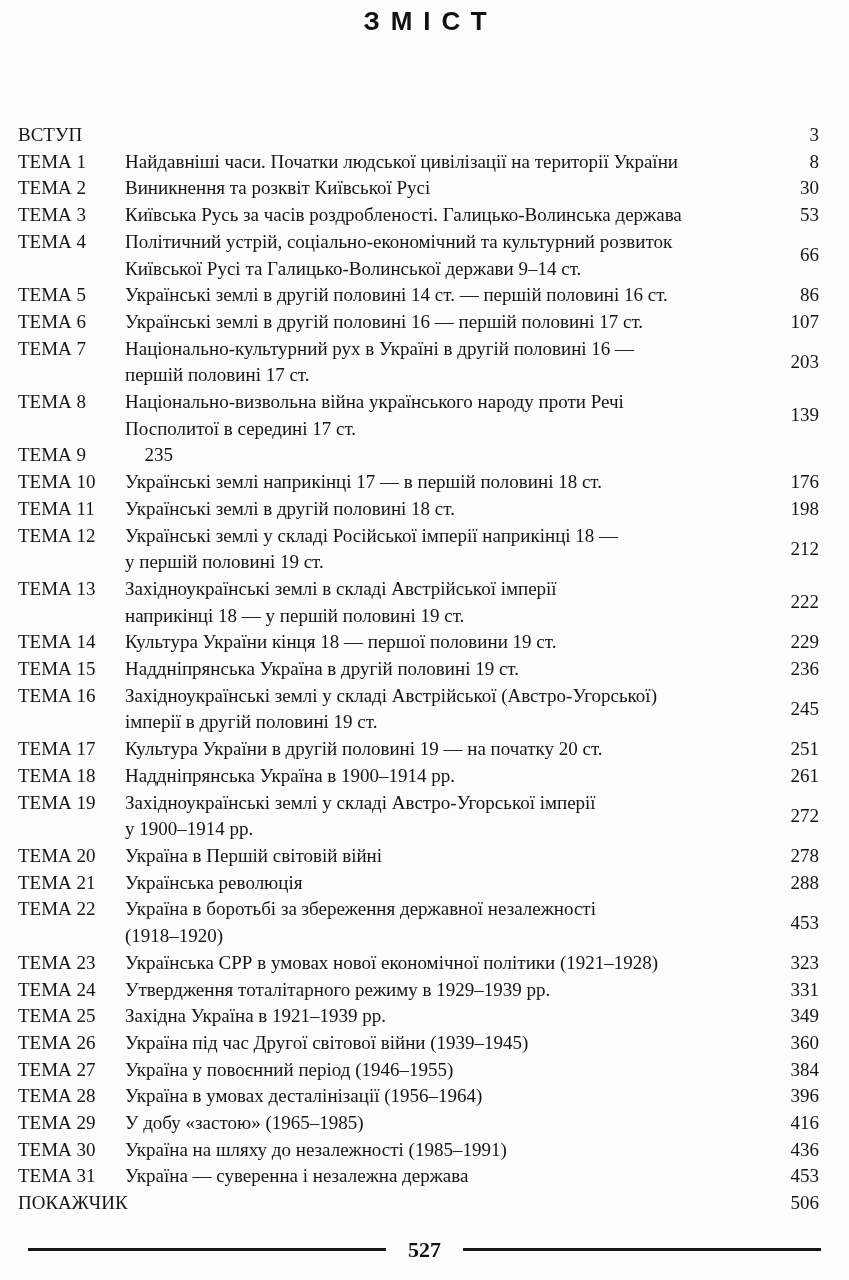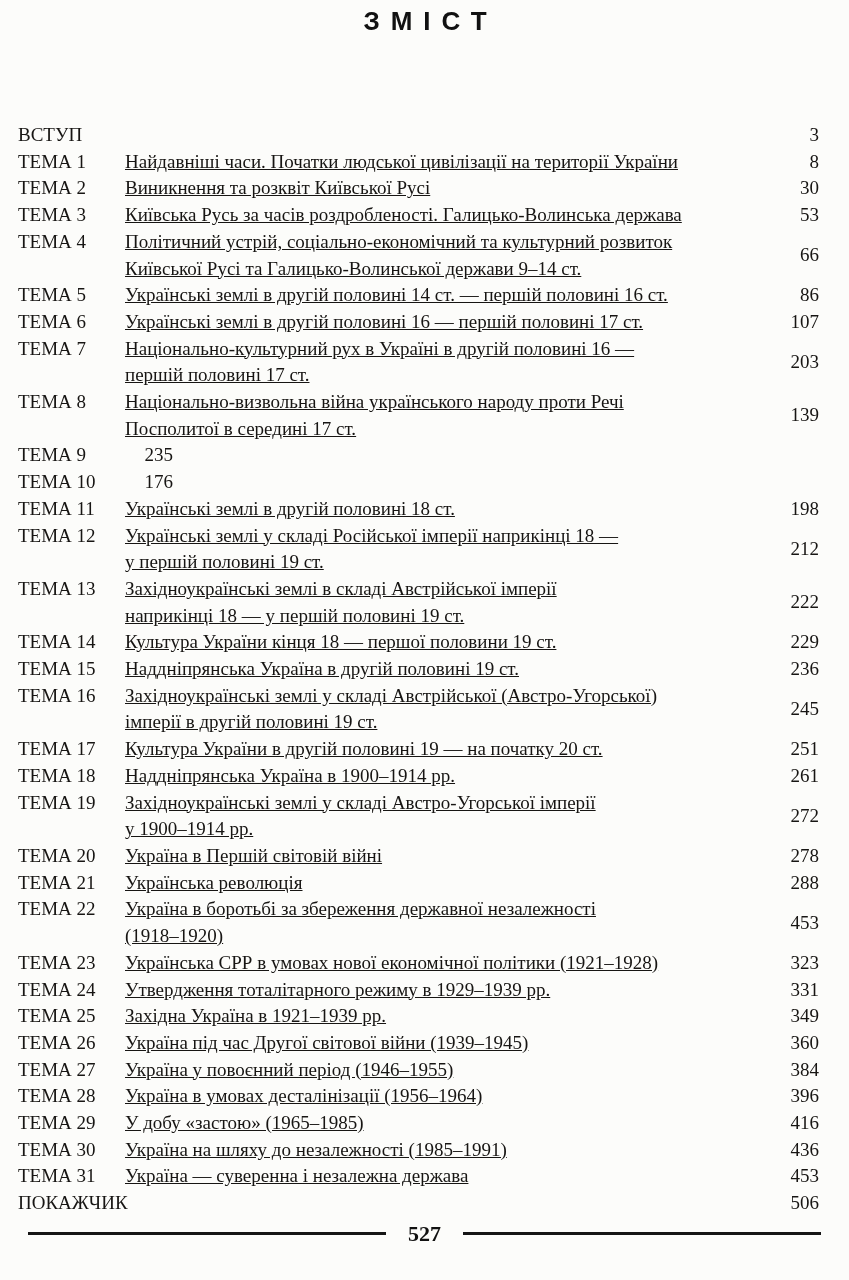--- a/index.html
+++ b/index.html
@@ -42,31 +42,30 @@
   }
   .toc-label {
     flex: 0 0 107px;
     align-self: flex-start;
     white-space: nowrap;
   }
   .toc-title {
     flex: 1 1 auto;
     align-self: flex-start;
     white-space: pre-line;
-    text-decoration: underline;
   }
   .toc-page {
     flex: 0 0 auto;
     min-width: 48px;
     text-align: right;
   }
   .footer {
     display: flex;
     align-items: center;
-    margin: 4px 28px 0 28px;
+    margin: 20px 28px 0 28px;
   }
   .footer-rule {
     flex: 1 1 auto;
     height: 3px;
     background: #151515;
   }
   .footer-pageno {
     flex: 0 0 auto;
     padding: 0 22px;
     font-weight: bold;
@@ -130,20 +129,21 @@
         <span class="toc-title">Національно-визвольна війна українського народу проти Речі
 Посполитої в середині 17 ст.</span>
         <span class="toc-page">139</span>
       </div>
       <div class="toc-row">
         <span class="toc-label">ТЕМА 9</span>
         <span class="toc-page">235</span>
       </div>
       <div class="toc-row">
         <span class="toc-label">ТЕМА 10</span>
+        <span class="toc-title">Українські землі наприкінці 17 — в першій половині 18 ст.</span>
         <span class="toc-page">176</span>
       </div>
       <div class="toc-row">
         <span class="toc-label">ТЕМА 11</span>
         <span class="toc-title">Українські землі в другій половині 18 ст.</span>
         <span class="toc-page">198</span>
       </div>
       <div class="toc-row">
         <span class="toc-label">ТЕМА 12</span>
         <span class="toc-title">Українські землі у складі Російської імперії наприкінці 18 —

